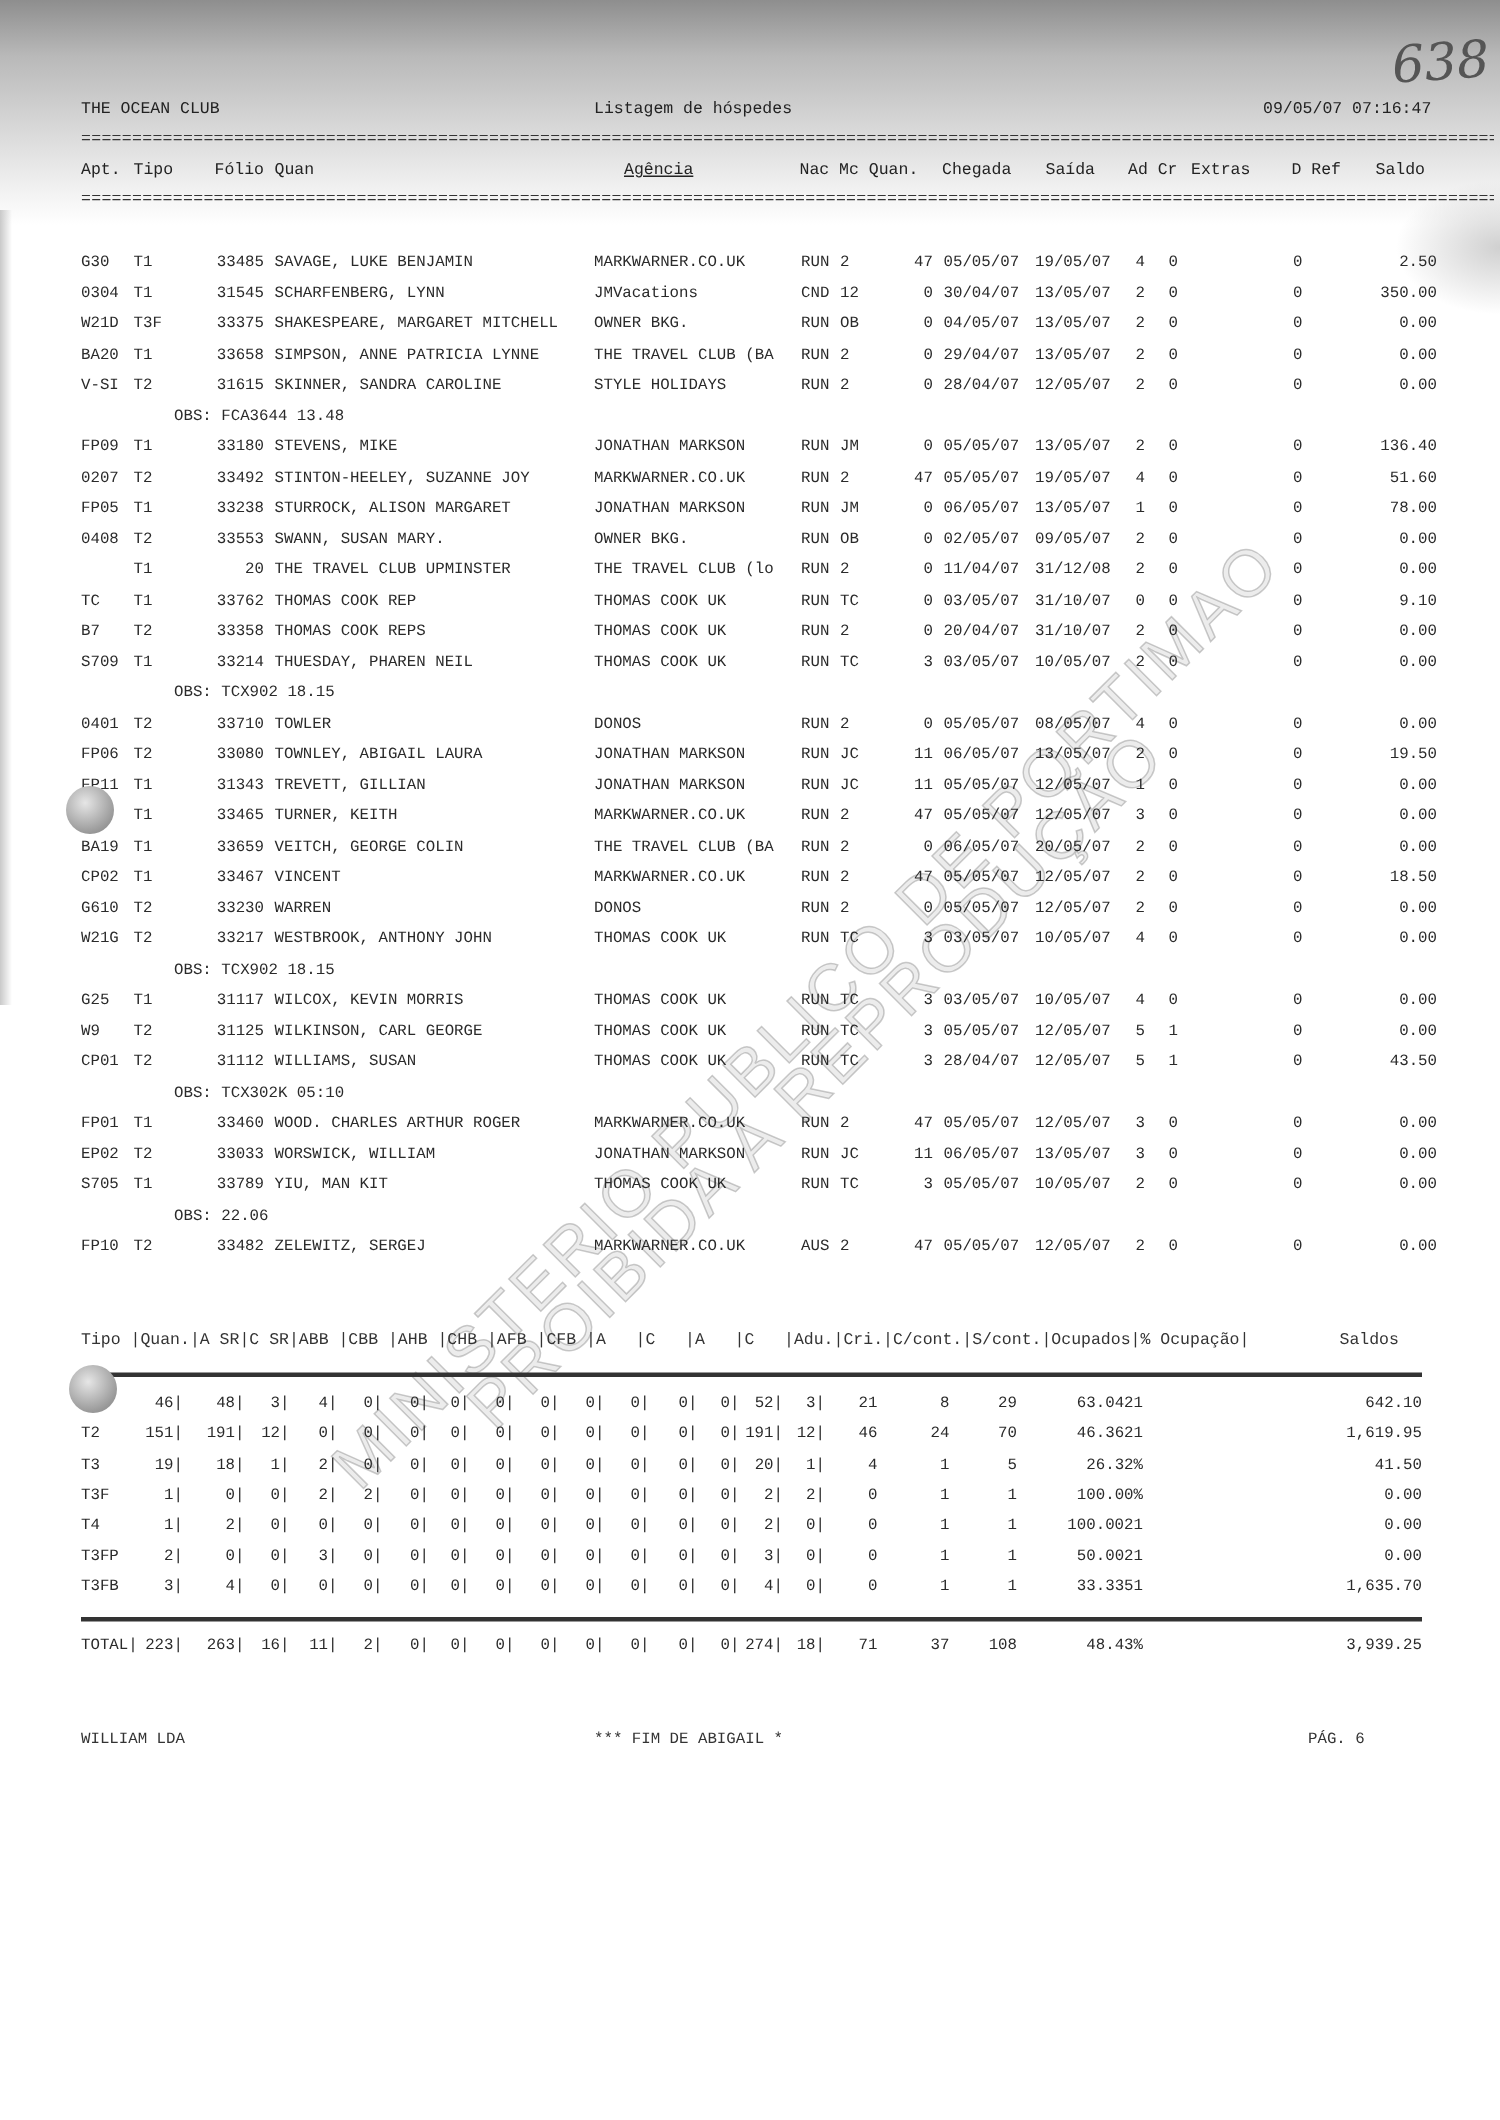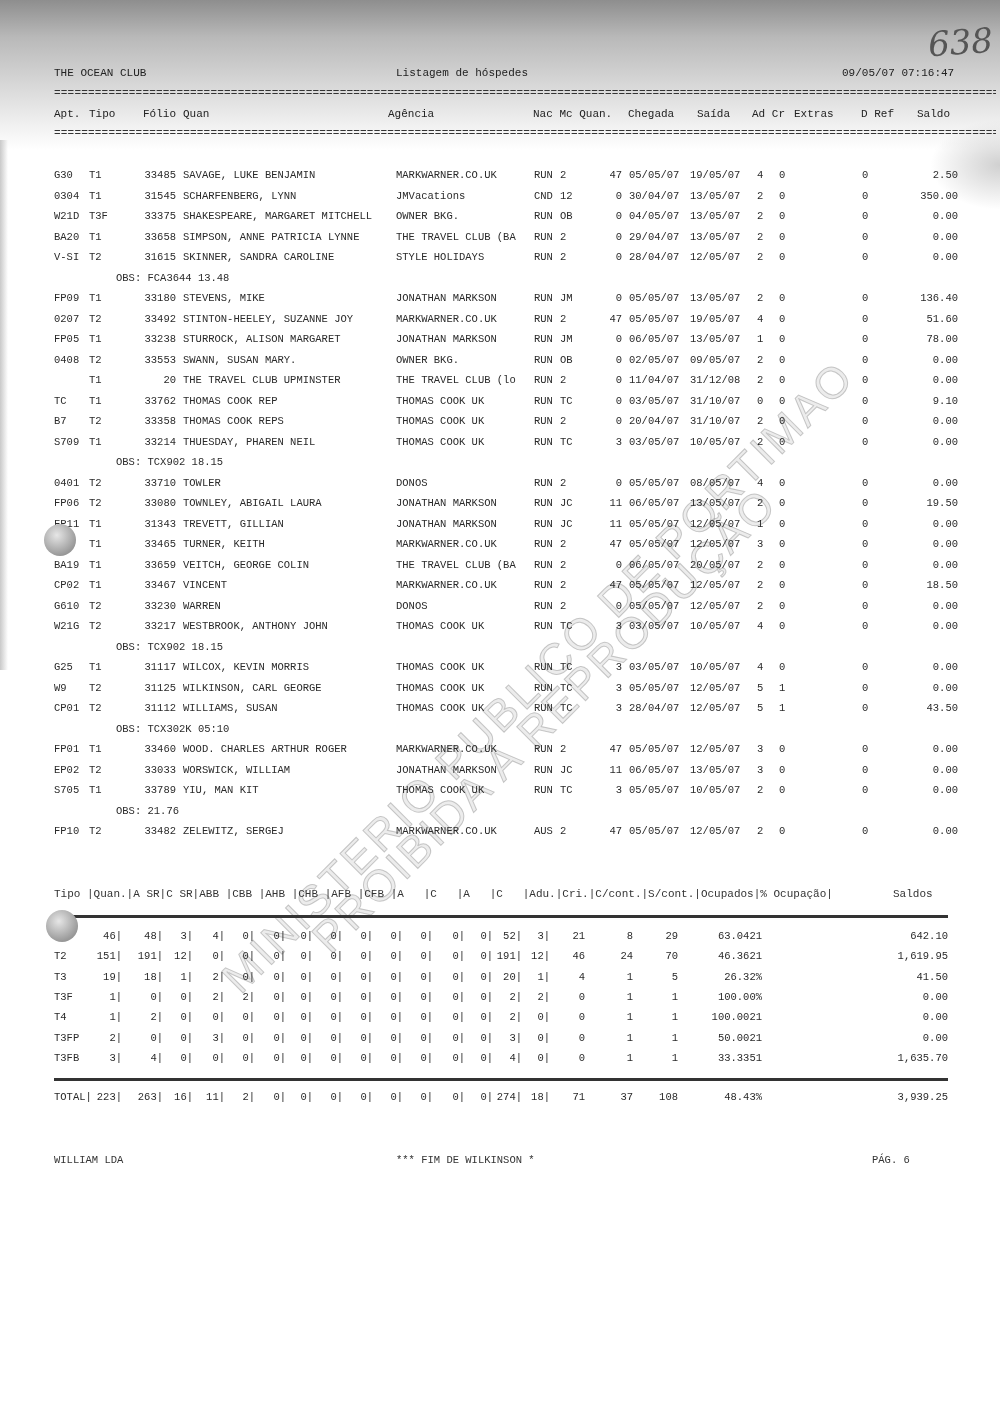--- a/index.html
+++ b/index.html
@@ -69,21 +69,21 @@
 <div class="hdr" style="left:54px;">THE OCEAN CLUB</div>
 <div class="hdr" style="left:396px;">Listagem de hóspedes</div>
 <div class="hdr" style="left:842px;">09/05/07 07:16:47</div>
 
 <div class="rule" style="top:88px;">==============================================================================================================================================================</div>
 
 <div class="colhdr" style="left:54px;">Apt.</div>
 <div class="colhdr" style="left:89px;">Tipo</div>
 <div class="colhdr" style="left:143px;">Fólio</div>
 <div class="colhdr" style="left:183px;">Quan</div>
-<div class="colhdr" style="left:388px;">Agência</div>
+<div class="colhdr" style="left:416px;text-decoration:underline;">Agência</div>
 <div class="colhdr" style="left:533px;">Nac Mc Quan.</div>
 <div class="colhdr" style="left:628px;">Chegada</div>
 <div class="colhdr" style="left:697px;">Saída</div>
 <div class="colhdr" style="left:752px;">Ad Cr</div>
 <div class="colhdr" style="left:794px;">Extras</div>
 <div class="colhdr" style="left:861px;">D Ref</div>
 <div class="colhdr" style="left:917px;">Saldo</div>
 
 <div class="rule" style="top:128px;">==============================================================================================================================================================</div>
 
@@ -112,21 +112,21 @@
     <div class="row" style="top: 599.5px;"><span style="left: 54px;">G610</span><span style="left: 89px;">T2</span><span style="right: 824px;">33230</span><span style="left: 183px;">WARREN</span><span style="left: 396px;">DONOS</span><span style="left: 534px;">RUN</span><span style="left: 560px;">2</span><span style="right: 378px;">0</span><span style="left: 629px;">05/05/07</span><span style="left: 690px;">12/05/07</span><span style="left: 757px;">2</span><span style="left: 779px;">0</span><span style="left: 862px;">0</span><span style="right: 42px;">0.00</span></div>
     <div class="row" style="top: 620px;"><span style="left: 54px;">W21G</span><span style="left: 89px;">T2</span><span style="right: 824px;">33217</span><span style="left: 183px;">WESTBROOK, ANTHONY JOHN</span><span style="left: 396px;">THOMAS COOK UK</span><span style="left: 534px;">RUN</span><span style="left: 560px;">TC</span><span style="right: 378px;">3</span><span style="left: 629px;">03/05/07</span><span style="left: 690px;">10/05/07</span><span style="left: 757px;">4</span><span style="left: 779px;">0</span><span style="left: 862px;">0</span><span style="right: 42px;">0.00</span></div>
     <div class="obs" style="top: 640.5px;">OBS: TCX902 18.15</div>
     <div class="row" style="top: 661px;"><span style="left: 54px;">G25</span><span style="left: 89px;">T1</span><span style="right: 824px;">31117</span><span style="left: 183px;">WILCOX, KEVIN MORRIS</span><span style="left: 396px;">THOMAS COOK UK</span><span style="left: 534px;">RUN</span><span style="left: 560px;">TC</span><span style="right: 378px;">3</span><span style="left: 629px;">03/05/07</span><span style="left: 690px;">10/05/07</span><span style="left: 757px;">4</span><span style="left: 779px;">0</span><span style="left: 862px;">0</span><span style="right: 42px;">0.00</span></div>
     <div class="row" style="top: 681.5px;"><span style="left: 54px;">W9</span><span style="left: 89px;">T2</span><span style="right: 824px;">31125</span><span style="left: 183px;">WILKINSON, CARL GEORGE</span><span style="left: 396px;">THOMAS COOK UK</span><span style="left: 534px;">RUN</span><span style="left: 560px;">TC</span><span style="right: 378px;">3</span><span style="left: 629px;">05/05/07</span><span style="left: 690px;">12/05/07</span><span style="left: 757px;">5</span><span style="left: 779px;">1</span><span style="left: 862px;">0</span><span style="right: 42px;">0.00</span></div>
     <div class="row" style="top: 702px;"><span style="left: 54px;">CP01</span><span style="left: 89px;">T2</span><span style="right: 824px;">31112</span><span style="left: 183px;">WILLIAMS, SUSAN</span><span style="left: 396px;">THOMAS COOK UK</span><span style="left: 534px;">RUN</span><span style="left: 560px;">TC</span><span style="right: 378px;">3</span><span style="left: 629px;">28/04/07</span><span style="left: 690px;">12/05/07</span><span style="left: 757px;">5</span><span style="left: 779px;">1</span><span style="left: 862px;">0</span><span style="right: 42px;">43.50</span></div>
     <div class="obs" style="top: 722.5px;">OBS: TCX302K 05:10</div>
     <div class="row" style="top: 743px;"><span style="left: 54px;">FP01</span><span style="left: 89px;">T1</span><span style="right: 824px;">33460</span><span style="left: 183px;">WOOD. CHARLES ARTHUR ROGER</span><span style="left: 396px;">MARKWARNER.CO.UK</span><span style="left: 534px;">RUN</span><span style="left: 560px;">2</span><span style="right: 378px;">47</span><span style="left: 629px;">05/05/07</span><span style="left: 690px;">12/05/07</span><span style="left: 757px;">3</span><span style="left: 779px;">0</span><span style="left: 862px;">0</span><span style="right: 42px;">0.00</span></div>
     <div class="row" style="top: 763.5px;"><span style="left: 54px;">EP02</span><span style="left: 89px;">T2</span><span style="right: 824px;">33033</span><span style="left: 183px;">WORSWICK, WILLIAM</span><span style="left: 396px;">JONATHAN MARKSON</span><span style="left: 534px;">RUN</span><span style="left: 560px;">JC</span><span style="right: 378px;">11</span><span style="left: 629px;">06/05/07</span><span style="left: 690px;">13/05/07</span><span style="left: 757px;">3</span><span style="left: 779px;">0</span><span style="left: 862px;">0</span><span style="right: 42px;">0.00</span></div>
     <div class="row" style="top: 784px;"><span style="left: 54px;">S705</span><span style="left: 89px;">T1</span><span style="right: 824px;">33789</span><span style="left: 183px;">YIU, MAN KIT</span><span style="left: 396px;">THOMAS COOK UK</span><span style="left: 534px;">RUN</span><span style="left: 560px;">TC</span><span style="right: 378px;">3</span><span style="left: 629px;">05/05/07</span><span style="left: 690px;">10/05/07</span><span style="left: 757px;">2</span><span style="left: 779px;">0</span><span style="left: 862px;">0</span><span style="right: 42px;">0.00</span></div>
-    <div class="obs" style="top: 804.5px;">OBS: 21.76</div>
+    <div class="obs" style="top: 804.5px;">OBS: 22.06</div>
     <div class="row" style="top: 825px;"><span style="left: 54px;">FP10</span><span style="left: 89px;">T2</span><span style="right: 824px;">33482</span><span style="left: 183px;">ZELEWITZ, SERGEJ</span><span style="left: 396px;">MARKWARNER.CO.UK</span><span style="left: 534px;">AUS</span><span style="left: 560px;">2</span><span style="right: 378px;">47</span><span style="left: 629px;">05/05/07</span><span style="left: 690px;">12/05/07</span><span style="left: 757px;">2</span><span style="left: 779px;">0</span><span style="left: 862px;">0</span><span style="right: 42px;">0.00</span></div>
   </div>
 
 <div class="dot" style="left:44px; top:524px;"></div>
 
 <div class="sum-hdr">Tipo |Quan.|A SR|C SR|ABB |CBB |AHB |CHB |AFB |CFB |A   |C   |A   |C   |Adu.|Cri.|C/cont.|S/cont.|Ocupados|% Ocupação|</div>
 <div class="sum-hdr" style="left:893px;">Saldos</div>
 <div class="thick" style="top:915px;"></div>
 <div id="summary-rows">
     <div class="srow" style="top: 930px;"><span style="left: 54px;">T1</span><span style="right: 878px;">46|</span><span style="right: 837px;">48|</span><span style="right: 807px;">3|</span><span style="right: 775px;">4|</span><span style="right: 745px;">0|</span><span style="right: 714px;">0|</span><span style="right: 687px;">0|</span><span style="right: 657px;">0|</span><span style="right: 627px;">0|</span><span style="right: 597px;">0|</span><span style="right: 567px;">0|</span><span style="right: 535px;">0|</span><span style="right: 507px;">0|</span><span style="right: 478px;">52|</span><span style="right: 450px;">3|</span><span style="right: 415px;">21</span><span style="right: 367px;">8</span><span style="right: 322px;">29</span><span style="right: 238px;">63.0421</span><span style="right: 52px;">642.10</span></div>
@@ -139,14 +139,14 @@
   </div>
 <div class="thick" style="top:1078px;"></div>
 <div id="summary-total">
     <div class="srow" style="top: 1091px;"><span style="left: 54px;">TOTAL|</span><span style="right: 878px;">223|</span><span style="right: 837px;">263|</span><span style="right: 807px;">16|</span><span style="right: 775px;">11|</span><span style="right: 745px;">2|</span><span style="right: 714px;">0|</span><span style="right: 687px;">0|</span><span style="right: 657px;">0|</span><span style="right: 627px;">0|</span><span style="right: 597px;">0|</span><span style="right: 567px;">0|</span><span style="right: 535px;">0|</span><span style="right: 507px;">0|</span><span style="right: 478px;">274|</span><span style="right: 450px;">18|</span><span style="right: 415px;">71</span><span style="right: 367px;">37</span><span style="right: 322px;">108</span><span style="right: 238px;">48.43%</span><span style="right: 52px;">3,939.25</span></div>
   </div>
 <div class="dot" style="left:46px; top:910px;"></div>
 
 <div class="dash-rule">¯¯¯¯¯¯¯¯¯¯¯¯¯¯¯¯¯¯¯¯¯¯¯¯¯¯¯¯¯¯¯¯¯¯¯¯¯¯¯¯¯¯¯¯¯¯¯¯¯¯¯¯¯¯¯¯¯¯¯¯¯¯¯¯¯¯¯¯¯¯¯¯¯¯¯¯¯¯¯¯¯¯¯¯¯¯¯¯¯¯¯¯¯¯¯¯¯¯¯¯¯¯¯¯¯¯¯¯¯¯¯¯¯¯¯¯¯¯¯¯¯¯¯¯¯¯¯¯¯¯¯¯¯¯¯¯¯¯¯¯¯¯¯¯</div>
 
 <div class="footer" style="left:54px;">WILLIAM LDA</div>
-<div class="footer" style="left:396px;">*** FIM DE WILKINSON *</div>
+<div class="footer" style="left:396px;">*** FIM DE ABIGAIL *</div>
 <div class="footer" style="left:872px;">PÁG. 6</div>
 
 </body></html>

